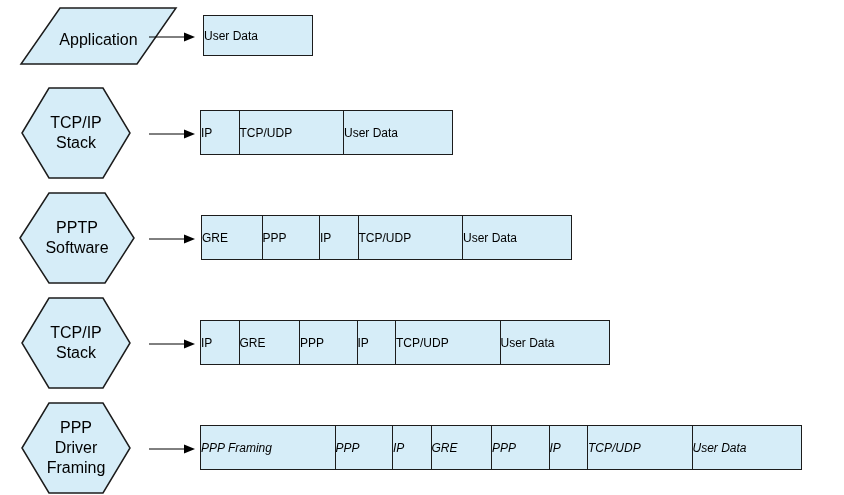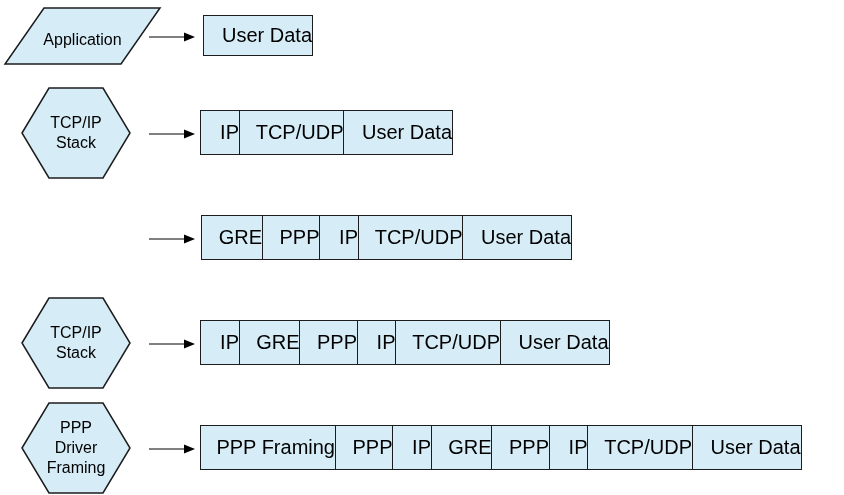--- a/index.html
+++ b/index.html
@@ -44,34 +44,34 @@
     position: absolute;
     display: flex;
     align-items: stretch;
   }
   .seg {
     box-sizing: border-box;
     border: 1.5px solid #1c1c1c;
     background: #d6edf8;
     display: flex;
     align-items: center;
-    justify-content: flex-end;
-    font-size: 20px;
+    justify-content: flex-start;
+    font-size: 12px;
     white-space: nowrap;
     flex: 0 0 auto;
   }
   .seg + .seg {
     margin-left: -1.5px;
   }
 </style>
 </head>
 <body>
 
 <div class="canvas" id="canvas">
-    <div class="stage" style="left: 5px; top: 8px; width: 155px; height: 64px;">
+    <div class="stage" style="left: 21px; top: 8px; width: 155px; height: 64px;">
       <svg width="157" height="58" viewBox="-1 -1 157 58">
         <polygon points="39,0 155,0 116,56 0,56" fill="#d6edf8" stroke="#1c1c1c" stroke-width="1.5"></polygon>
       </svg>
       <div class="stage-label">
         <span>Application</span>
       </div>
     </div>
     <div class="arrow" style="left: 149px; top: 29px;"><svg width="46" height="12" viewBox="0 0 46 12">
         <line x1="0" y1="6" x2="36" y2="6" stroke="#000000" stroke-width="1"></line>
         <polygon points="35,1.5 46,6 35,10.5" fill="#000000"></polygon>
@@ -98,20 +98,29 @@
       <div class="seg" style="width: 40px;">
         <span>IP</span>
       </div>
       <div class="seg" style="width: 106px;">
         <span>TCP/UDP</span>
       </div>
       <div class="seg" style="width: 110px;">
         <span>User Data</span>
       </div>
     </div>
+    <div class="stage" style="left: 20px; top: 193px; width: 114px; height: 90px;">
+      <svg width="116" height="92" viewBox="-1 -1 116 92">
+        <polygon points="0,45 29,0 85,0 114,45 85,90 29,90" fill="#d6edf8" stroke="#1c1c1c" stroke-width="1.5"></polygon>
+      </svg>
+      <div class="stage-label">
+        <span>PPTP</span>
+        <span>Software</span>
+      </div>
+    </div>
     <div class="arrow" style="left: 149px; top: 231px;"><svg width="46" height="12" viewBox="0 0 46 12">
         <line x1="0" y1="6" x2="36" y2="6" stroke="#000000" stroke-width="1"></line>
         <polygon points="35,1.5 46,6 35,10.5" fill="#000000"></polygon>
       </svg></div>
     <div class="packet" style="left: 201px; top: 215px; height: 45px;">
       <div class="seg" style="width: 62px;">
         <span>GRE</span>
       </div>
       <div class="seg" style="width: 59px;">
         <span>PPP</span>
@@ -166,21 +175,21 @@
       <div class="stage-label">
         <span>PPP</span>
         <span>Driver</span>
         <span>Framing</span>
       </div>
     </div>
     <div class="arrow" style="left: 149px; top: 441px;"><svg width="46" height="12" viewBox="0 0 46 12">
         <line x1="0" y1="6" x2="36" y2="6" stroke="#000000" stroke-width="1"></line>
         <polygon points="35,1.5 46,6 35,10.5" fill="#000000"></polygon>
       </svg></div>
-    <div class="packet" style="left: 200px; top: 425px; height: 45px;">
+    <div class="packet" style="left: 200px; top: 425px; height: 45px; font-style: italic;">
       <div class="seg" style="width: 136px;">
         <span>PPP Framing</span>
       </div>
       <div class="seg" style="width: 59px;">
         <span>PPP</span>
       </div>
       <div class="seg" style="width: 40px;">
         <span>IP</span>
       </div>
       <div class="seg" style="width: 62px;">

